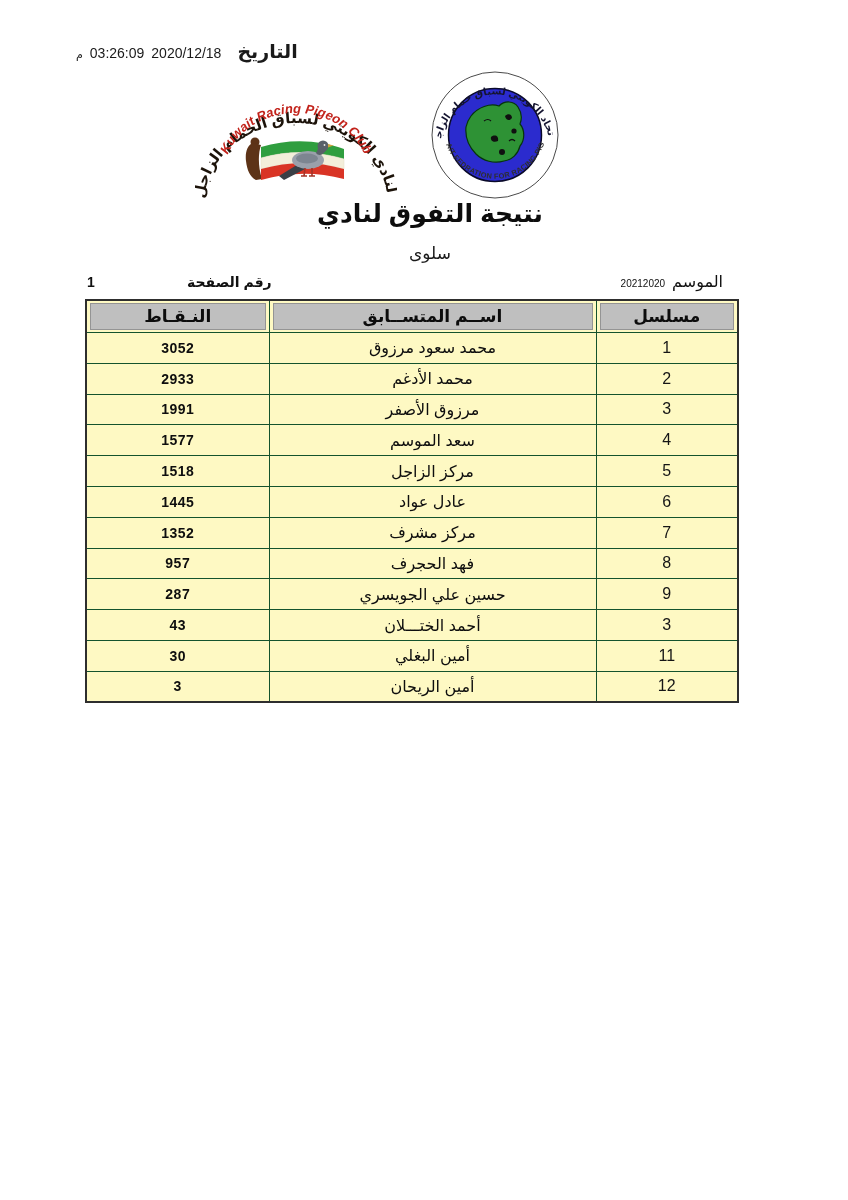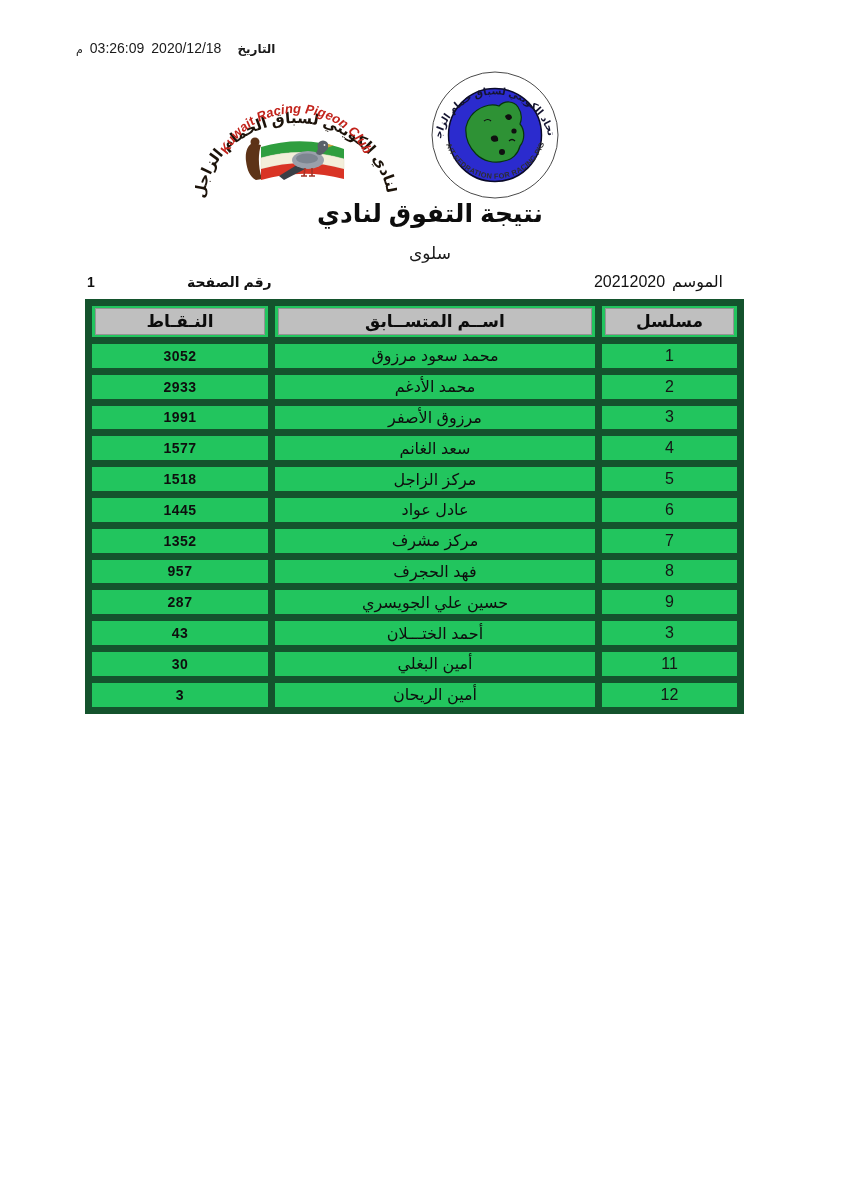--- a/index.html
+++ b/index.html
@@ -10,56 +10,56 @@
     overflow:hidden; color:#111;
   }
 
   
   .date-line {
     position:absolute; left:76px; top:40px;
     display:flex; align-items:baseline; gap:7px;
     font-size:14px; color:#1a1a1a; direction:ltr;
   }
   .date-line .meridiem { font-size:11px; }
-  .date-line .label { font-weight:bold; margin-left:9px; font-size:12px; }
+  .date-line .label { font-weight:bold; margin-left:9px; font-size:19px; }
 
   
   .logo-left  { position:absolute; left:195px; top:75px; width:202px; height:132px; }
   .logo-right { position:absolute; left:429px; top:69px; width:132px; height:132px; }
 
   
   .doc-title {
     position:absolute; left:0; top:199px; width:860px;
     text-align:center; font-weight:bold; font-size:25px; color:#0d0d0d;
   }
   .doc-subtitle {
     position:absolute; left:0; top:243px; width:860px;
     text-align:center; font-size:17px; color:#1a1a1a;
   }
 
   
   .season-group {
     position:absolute; right:125px; top:272px;
     display:flex; align-items:baseline; gap:7px; direction:ltr;
   }
-  .season-group .value { font-size:16px;text-align:right; }
+  .season-group .value { font-size:10px;text-align:right; }
   .season-group .label { font-weight:normal; font-size:16px; }
   .pagenum-group { position:absolute; left:85px; top:274px; width:190px; height:20px; }
   .pagenum-group .value { position:absolute; left:2px; top:0; font-weight:bold; font-size:14px; }
   .pagenum-group .label { position:absolute; left:102px; top:0; font-weight:bold; font-size:14px; }
 
   
   table.results {
     position:absolute; left:85px; top:299px; width:652px;
     border-collapse:collapse; direction:rtl;
     border:2px solid #2e2e2e; table-layout:fixed;
   }
   table.results th, table.results td {
-    border:7px solid #14532d; text-align:center; vertical-align:middle;
-    background:#22c55e; overflow:hidden;
+    border:1px solid #14532d; text-align:center; vertical-align:middle;
+    background:#fef9c3; overflow:hidden;
   }
   table.results th { padding:2px 3px; }
   .hdr-box {
     background:#bfbfbf; border:1px solid #949494;
     font-weight:bold; font-size:17px; line-height:25px; height:27px; color:#0c0c0c;
   }
   table.results td { height:30.8px; }
   td.cell-serial { font-size:16px; color:#151515; }
   td.cell-name   { font-size:16px; color:#0e0e0e; }
   td.cell-points { font-size:14px; color:#0e0e0e; letter-spacing:0.5px;font-weight:bold; }
@@ -176,21 +176,21 @@
     </tr>
 
     <tr>
       <td class="cell-serial">3</td>
       <td class="cell-name">مرزوق الأصفر</td>
       <td class="cell-points">1991</td>
     </tr>
 
     <tr>
       <td class="cell-serial">4</td>
-      <td class="cell-name">سعد الغانم</td>
+      <td class="cell-name">سعد الموسم</td>
       <td class="cell-points">1577</td>
     </tr>
 
     <tr>
       <td class="cell-serial">5</td>
       <td class="cell-name">مركز الزاجل</td>
       <td class="cell-points">1518</td>
     </tr>
 
     <tr>

